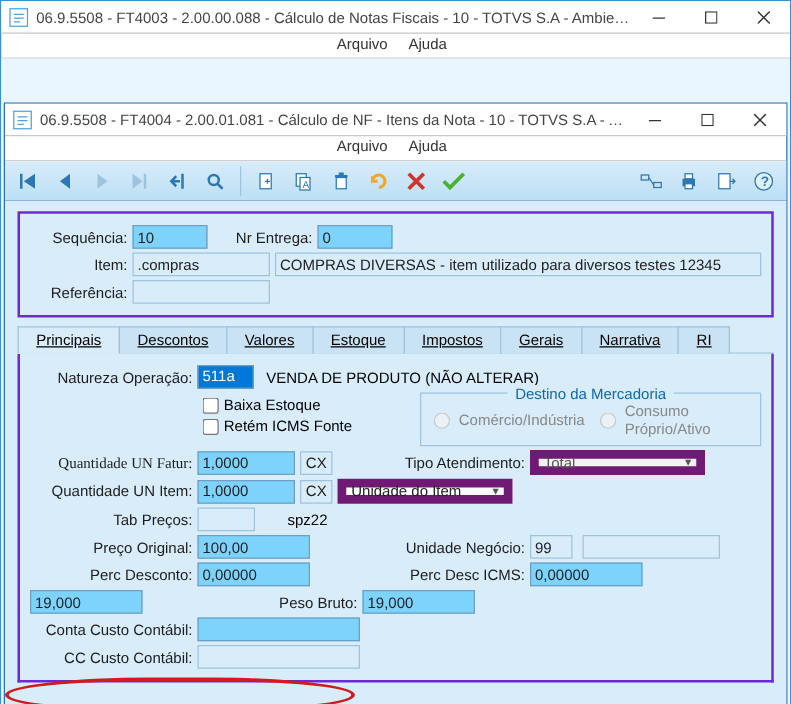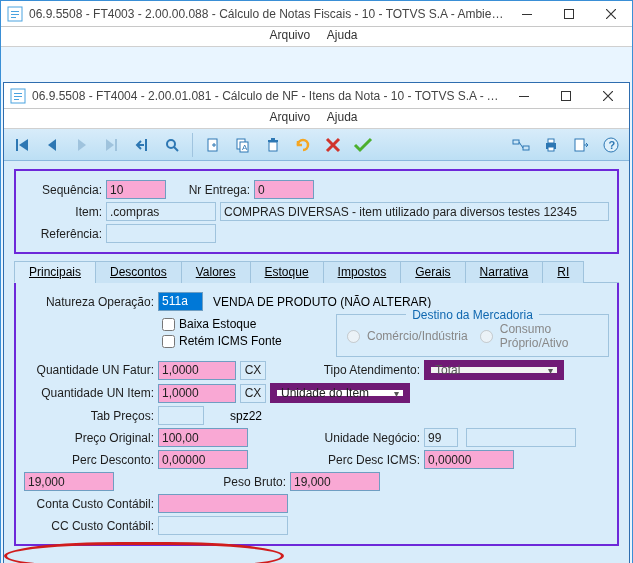--- a/index.html
+++ b/index.html
@@ -27,21 +27,21 @@
   .tsep { width: 1px; height: 24px; background: #a0c4df; margin: 0 2px; }
   .tbtn { width: 24px; height: 24px; display: flex; align-items: center; justify-content: center; border: 1px solid transparent; border-radius: 2px; }
   .toolbar .spacer { flex: 1; }
 
   
   .content { padding: 8px 10px 14px 10px; background: #d8ecfa; }
   .group { border: 2px solid #6d28d9; background: #d8ecfa; padding: 6px 8px; margin-bottom: 6px; }
 
   .row { display: flex; align-items: center; margin: 3px 0; gap: 4px; }
   .lbl { color: #1d1d1d; text-align: right; }
-  .fld { height: 19px; border: 1px solid #6f9ec2; background: #f9a8d4; padding: 1px 3px; font-size: 12px; color: #222; }
+  .fld { height: 19px; border: 1px solid #6f9ec2; background: #7dd3fc; padding: 1px 3px; font-size: 12px; color: #222; }
   .fld.read { background: #d8ecfa; border: 1px solid #9fc3dd; }
   .fld.sel { background: #0078d7; color: #fff; }
 
   
   .tabs { display: flex; border-bottom: 1px solid #9fc3dd; text-decoration: underline; }
   .tab { padding: 3px 14px; border: 1px solid #9fc3dd; border-bottom: none; background: #c9e3f5; margin-right: -1px; position: relative; top: 1px; }
   .tab.active { background: #d8ecfa; border-bottom: 1px solid #d8ecfa; }
   .dest { border: 1px solid #9fc3dd; padding: 3px 10px 6px 10px; }
   .dest .legend { color: #1068b0; text-align: center; margin-top: -10px; background: #d8ecfa; width: fit-content; margin-left: auto; margin-right: auto; padding: 0 6px; }
   .radio-row { display: flex; align-items: center; gap: 4px; color: #777; }
@@ -287,21 +287,21 @@
               <div class="radio-row">
                 <input type="radio" name="dest" disabled="" style="">
                   <label>Comércio/Indústria</label>
                 <input type="radio" name="dest" disabled="" style="margin-left: 8px;">
                   <label>Consumo Próprio/Ativo</label>
               </div>
             </div>
           </div>
 
           <div class="row">
-            <span class="lbl" style="width:130px;">Quantidade UN Fatur:</span>
+            <span class="lbl" style="width:130px;font-family:Liberation Serif, serif;">Quantidade UN Fatur:</span>
             <input class="fld" style="width: 78px;" value="1,0000">
             <span class="fld read" style="width:26px;text-align:center;">CX</span>
             <span class="lbl" style="width:130px;margin-left:20px;">Tipo Atendimento:</span>
             <div class="select" style="width:140px;">
                 <span>Total</span>
                 <span class="caret">▾</span>
               </div>
           </div>
 
           <div class="row">

